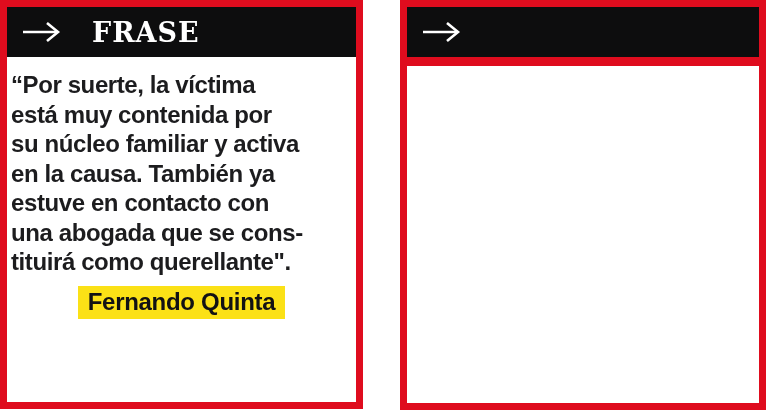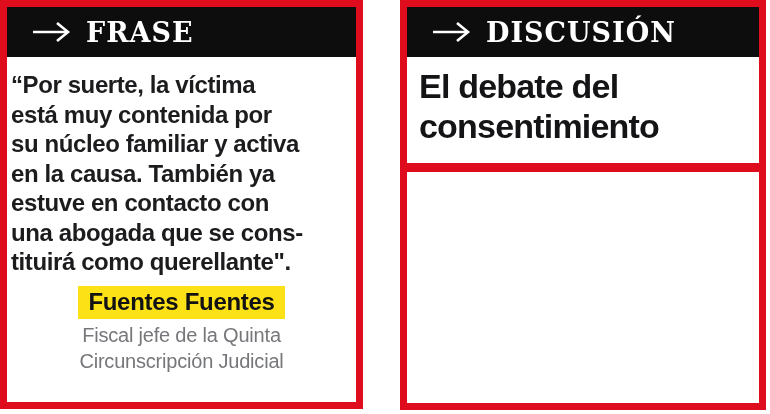--- a/index.html
+++ b/index.html
@@ -23,21 +23,22 @@
     background:#fff;
     border:7px solid var(--red);
   }
   .panel-left{left:0;width:363px;height:409px;}
   .panel-right{left:400px;width:366px;height:410px;}
   .header-bar{
     height:50px;
     background:var(--bar);
     display:flex;
     align-items:center;
-    padding-left:24px;
+    padding-left:14px;
+    gap:16px;
   }
   .arrow-icon{flex:0 0 auto;margin-right:13px;display:block;}
   .header-label{
     font-family:"DejaVu Serif", serif;
     font-weight:bold;
     font-size:27px;
     color:#ffffff;
     letter-spacing:1px;
     transform:scaleY(1.02);
   }
@@ -107,30 +108,25 @@
     <span class="header-label">FRASE</span>
   </div>
   <div class="quote preline">“Por suerte, la víctima
 está muy contenida por
 su núcleo familiar y activa
 en la causa. También ya
 estuve en contacto con
 una abogada que se cons-
 tituirá como querellante".</div>
   <div class="name-row">
-    <span class="name-highlight">Fuentes Fuentes</span>
+    <span class="name-highlight">Fernando Quinta</span>
   </div>
-  <div class="credit preline">Fiscal jefe de la Quinta
-Circunscripción Judicial</div>
 </section>
 
 <section class="panel panel-right">
   <div class="header-bar">
     <svg class="arrow-icon" width="42" height="24" viewBox="0 0 42 24">
       <line x1="2" y1="12" x2="36" y2="12" stroke="#ffffff" stroke-width="2.6"></line>
       <polyline points="26,3 37,12 26,21" fill="none" stroke="#ffffff" stroke-width="2.6"></polyline>
     </svg>
-    <span class="header-label">DISCUSIÓN</span>
   </div>
-  <h1 class="rp-title preline">El debate del
-consentimiento</h1>
   <div class="divider"></div>
 </section>
 
 </body></html>

